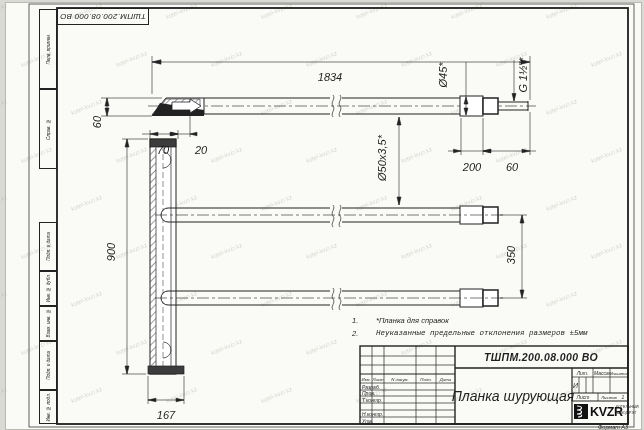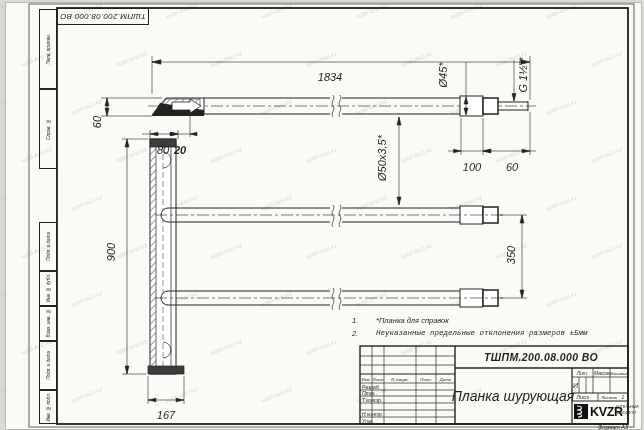--- a/index.html
+++ b/index.html
@@ -286,25 +286,25 @@
     <span>Подп. и дата</span>
   </div>
 <div class="mbox" style="top:390px;height:34px;">
     <span>Инв. № подл.</span>
   </div>
 
 <div class="t dim" style="left:330px;top:53px;">1834</div>
 <div class="t dimv" style="left:97px;top:122px;">60</div>
 <div class="t dimv" style="left:443px;top:75px;">Ø45*</div>
 <div class="t dimv" style="left:523px;top:75px;">G 1½"*</div>
-<div class="t dim" style="left:472px;top:143px;">100</div>
+<div class="t dim" style="left:472px;top:143px;">200</div>
 <div class="t dim" style="left:512px;top:143px;">60</div>
 <div class="t dimv" style="left:382px;top:158px;">Ø50х3,5*</div>
-<div class="t dim" style="left:163px;top:126px;">80</div>
-<div class="t dim" style="left:180px;top:126px;font-weight:bold;">20</div>
+<div class="t dim" style="left:163px;top:126px;">70</div>
+<div class="t dim" style="left:201px;top:126px;">20</div>
 <div class="t dimv" style="left:111px;top:252px;">900</div>
 <div class="t dimv" style="left:511px;top:255px;">350</div>
 <div class="t dim" style="left:166px;top:391px;">167</div>
 
 <div class="t note" style="left:352px;top:316px;">1.</div>
 <div class="t note" style="left:376px;top:316px;">*Планка для справок</div>
 <div class="t note" style="left:352px;top:329px;">2.</div>
 <div class="t note" style="left:376px;top:329px;font-family:Liberation Mono, monospace;">Неуказанные предельные отклонения размеров ±5мм</div>
 
 <div class="t g" style="left:541px;top:357px;transform:translate(-50%,-50%);font-size:10.5px;font-weight:600;letter-spacing:.4px;">ТШПМ.200.08.000 ВО</div>

